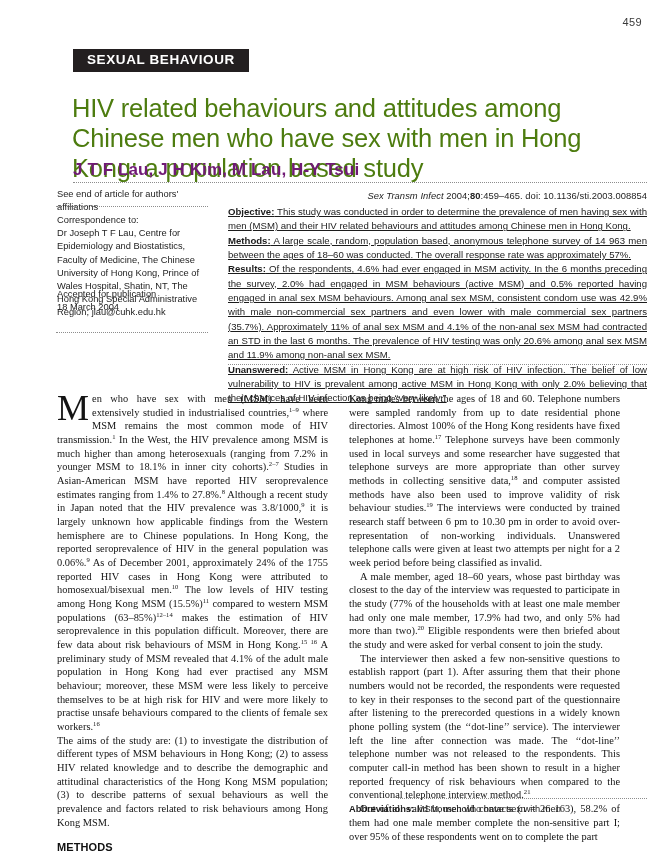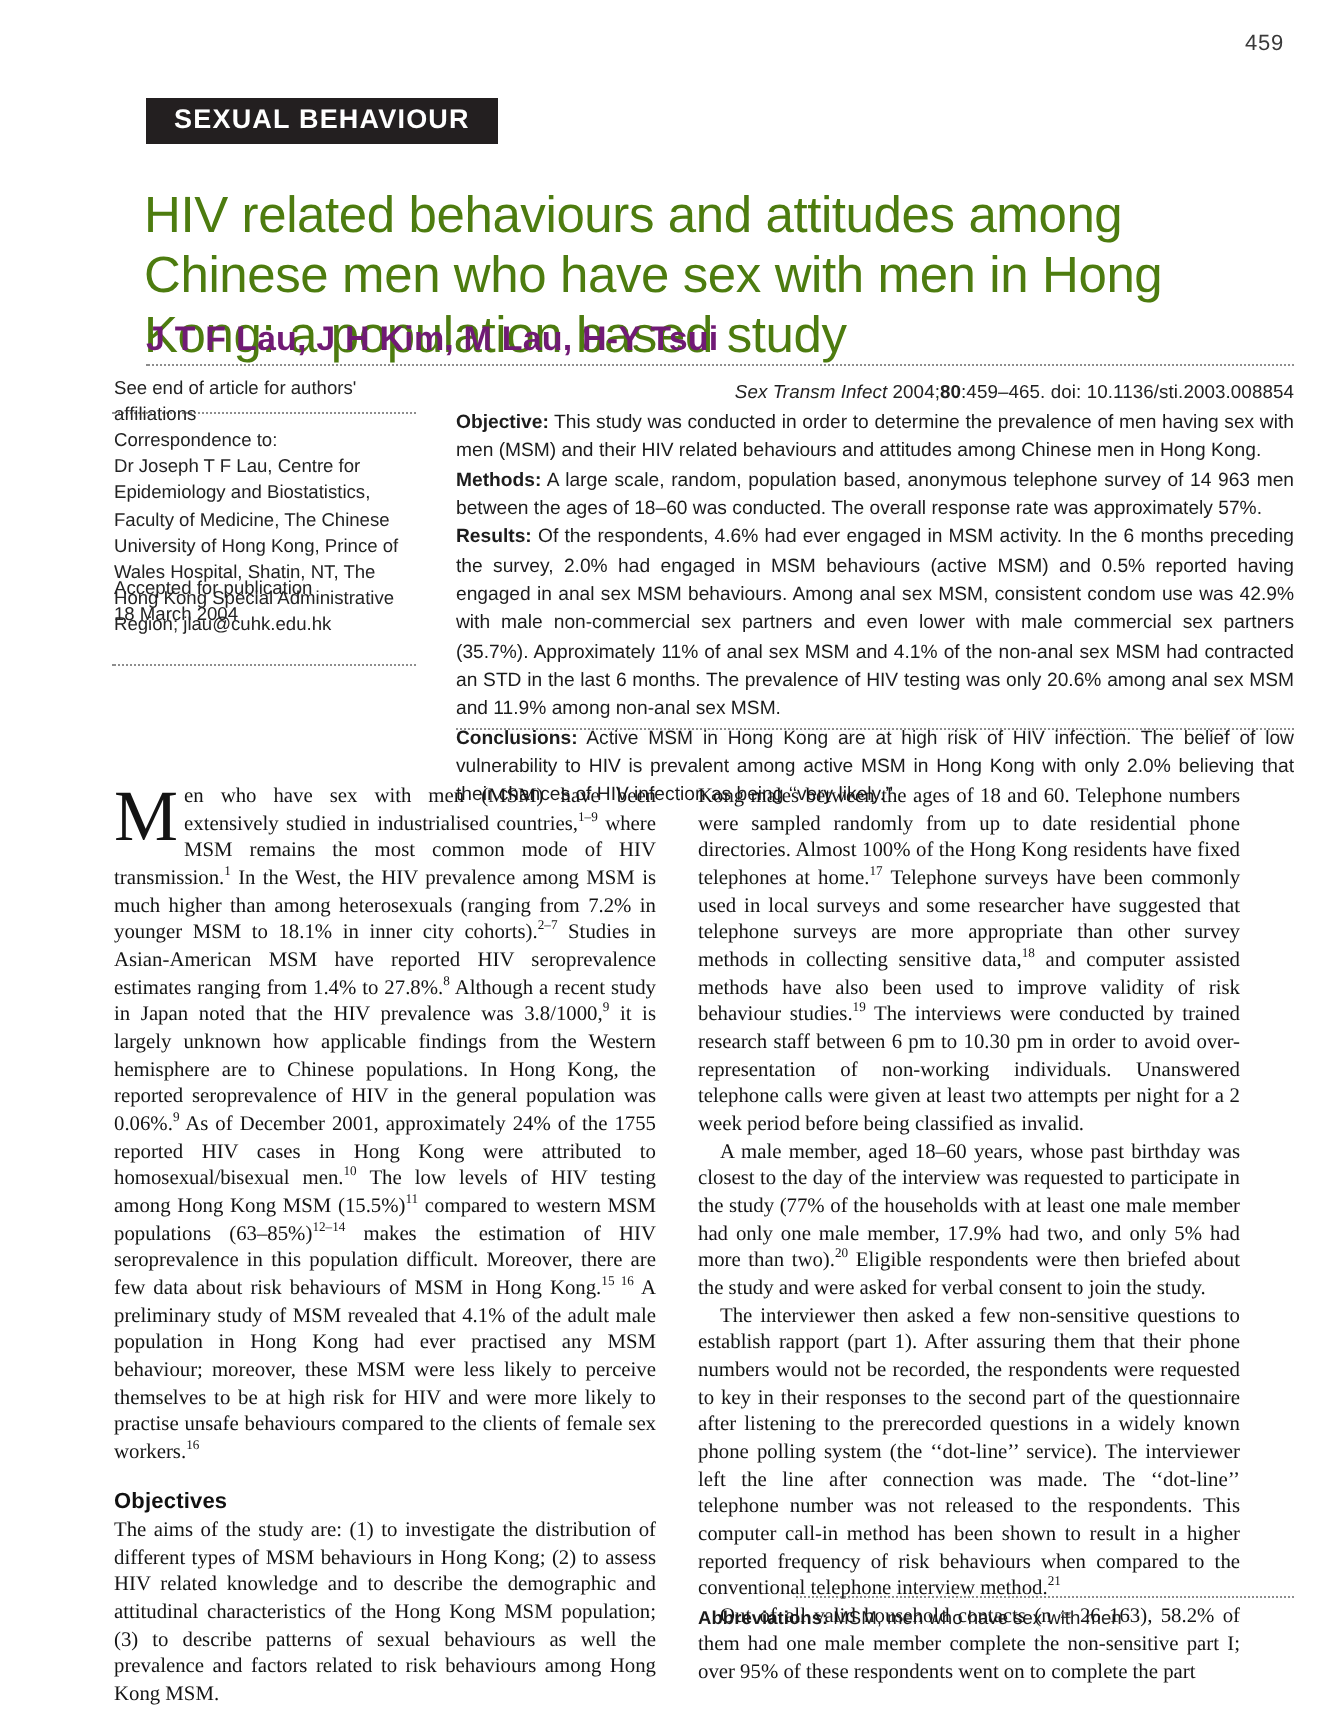--- a/index.html
+++ b/index.html
@@ -123,21 +123,21 @@
     position: absolute;
     top: 205px;
     left: 228px;
     width: 419px;
     font-family: "Liberation Sans", sans-serif;
     font-size: 9.6px;
     line-height: 1.495;
     text-align: justify;
     color: #1c1c1c;
   }
-  .abstract p { margin: 0 0 0 0; }
+  .abstract p { margin: 0 0 0 0; text-decoration: underline; }
   .abstract .lbl { font-weight: bold; }
 
   
   .col {
     position: absolute;
     top: 392px;
     width: 271px;
     font-family: "Liberation Serif", serif;
     font-size: 10.4px;
     line-height: 1.315;
@@ -235,27 +235,26 @@
   </div>
 
   <div class="citation">
     <span>Sex Transm Infect</span><span class="roman"> 2004;</span><b>80</b><span class="roman">:459–465.</span><span class="roman"> doi: 10.1136/sti.2003.008854</span>
   </div>
 
   <div class="abstract">
     <p><span class="lbl">Objective:</span><span> This study was conducted in order to determine the prevalence of men having sex with men (MSM) and their HIV related behaviours and attitudes among Chinese men in Hong Kong.</span></p>
     <p><span class="lbl">Methods:</span><span> A large scale, random, population based, anonymous telephone survey of 14 963 men between the ages of 18–60 was conducted. The overall response rate was approximately 57%.</span></p>
     <p><span class="lbl">Results:</span><span> Of the respondents, 4.6% had ever engaged in MSM activity. In the 6 months preceding the survey, 2.0% had engaged in MSM behaviours (active MSM) and 0.5% reported having engaged in anal sex MSM behaviours. Among anal sex MSM, consistent condom use was 42.9% with male non-commercial sex partners and even lower with male commercial sex partners (35.7%). Approximately 11% of anal sex MSM and 4.1% of the non-anal sex MSM had contracted an STD in the last 6 months. The prevalence of HIV testing was only 20.6% among anal sex MSM and 11.9% among non-anal sex MSM.</span></p>
-    <p><span class="lbl">Conclusions:</span><span> Active MSM in Hong Kong are at high risk of HIV infection. The belief of low vulnerability to HIV is prevalent among active MSM in Hong Kong with only 2.0% believing that their chances of HIV infection as being ‘‘very likely.’’</span></p>
+    <p><span class="lbl">Unanswered:</span><span> Active MSM in Hong Kong are at high risk of HIV infection. The belief of low vulnerability to HIV is prevalent among active MSM in Hong Kong with only 2.0% believing that their chances of HIV infection as being ‘‘very likely.’’</span></p>
   </div>
 
   <div class="col col-left">
     <p class="dropcap-para"><span class="dropcap">M</span><span>en who have sex with men (MSM) have been extensively studied in industrialised countries,</span><sup>1–9</sup><span> where MSM remains the most common mode of HIV transmission.</span><sup>1</sup><span> In the West, the HIV prevalence among MSM is much higher than among heterosexuals (ranging from 7.2% in younger MSM to 18.1% in inner city cohorts).</span><sup>2–7</sup><span> Studies in Asian-American MSM have reported HIV seroprevalence estimates ranging from 1.4% to 27.8%.</span><sup>8</sup><span> Although a recent study in Japan noted that the HIV prevalence was 3.8/1000,</span><sup>9</sup><span> it is largely unknown how applicable findings from the Western hemisphere are to Chinese populations. In Hong Kong, the reported seroprevalence of HIV in the general population was 0.06%.</span><sup>9</sup><span> As of December 2001, approximately 24% of the 1755 reported HIV cases in Hong Kong were attributed to homosexual/bisexual men.</span><sup>10</sup><span> The low levels of HIV testing among Hong Kong MSM (15.5%)</span><sup>11</sup><span> compared to western MSM populations (63–85%)</span><sup>12–14</sup><span> makes the estimation of HIV seroprevalence in this population difficult. Moreover, there are few data about risk behaviours of MSM in Hong Kong.</span><sup>15 16</sup><span> A preliminary study of MSM revealed that 4.1% of the adult male population in Hong Kong had ever practised any MSM behaviour; moreover, these MSM were less likely to perceive themselves to be at high risk for HIV and were more likely to practise unsafe behaviours compared to the clients of female sex workers.</span><sup>16</sup></p>
 
-    <h2 class="head">Objectives</h2>
     <p class="noindent">The aims of the study are: (1) to investigate the distribution of different types of MSM behaviours in Hong Kong; (2) to assess HIV related knowledge and to describe the demographic and attitudinal characteristics of the Hong Kong MSM population; (3) to describe patterns of sexual behaviours as well the prevalence and factors related to risk behaviours among Hong Kong MSM.</p>
 
     <h2 class="head">METHODS</h2>
 
   </div>
 
   <div class="col col-right">
     <p class="noindent"><span>Kong males between the ages of 18 and 60. Telephone numbers were sampled randomly from up to date residential phone directories. Almost 100% of the Hong Kong residents have fixed telephones at home.</span><sup>17</sup><span> Telephone surveys have been commonly used in local surveys and some researcher have suggested that telephone surveys are more appropriate than other survey methods in collecting sensitive data,</span><sup>18</sup><span> and computer assisted methods have also been used to improve validity of risk behaviour studies.</span><sup>19</sup><span> The interviews were conducted by trained research staff between 6 pm to 10.30 pm in order to avoid over-representation of non-working individuals. Unanswered telephone calls were given at least two attempts per night for a 2 week period before being classified as invalid.</span></p>
 
     <p><span>A male member, aged 18–60 years, whose past birthday was closest to the day of the interview was requested to participate in the study (77% of the households with at least one male member had only one male member, 17.9% had two, and only 5% had more than two).</span><sup>20</sup><span> Eligible respondents were then briefed about the study and were asked for verbal consent to join the study.</span></p>

